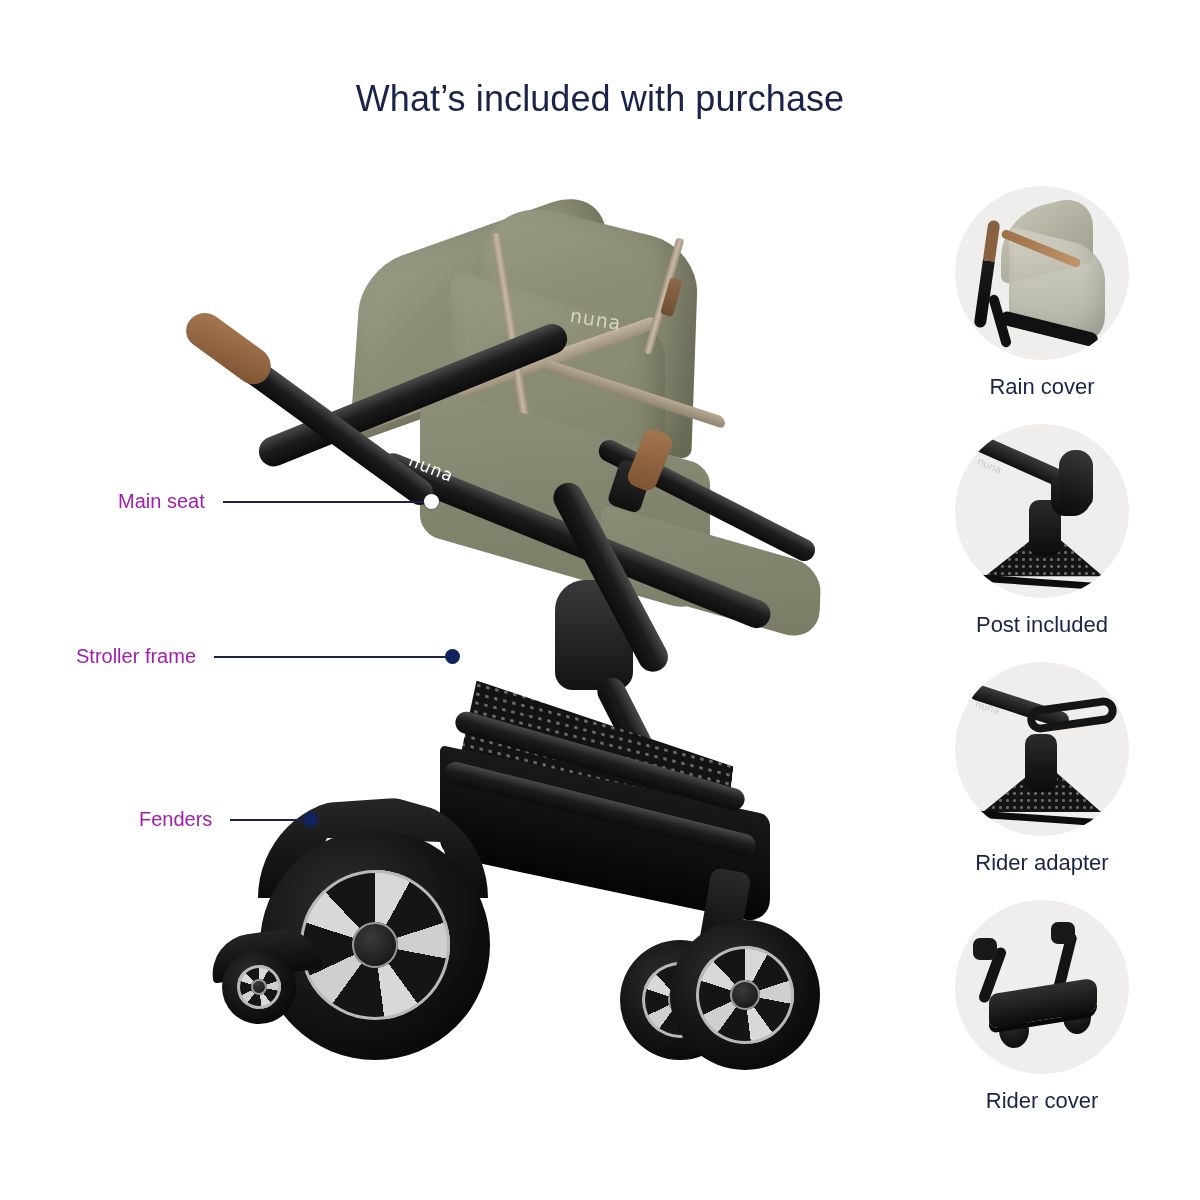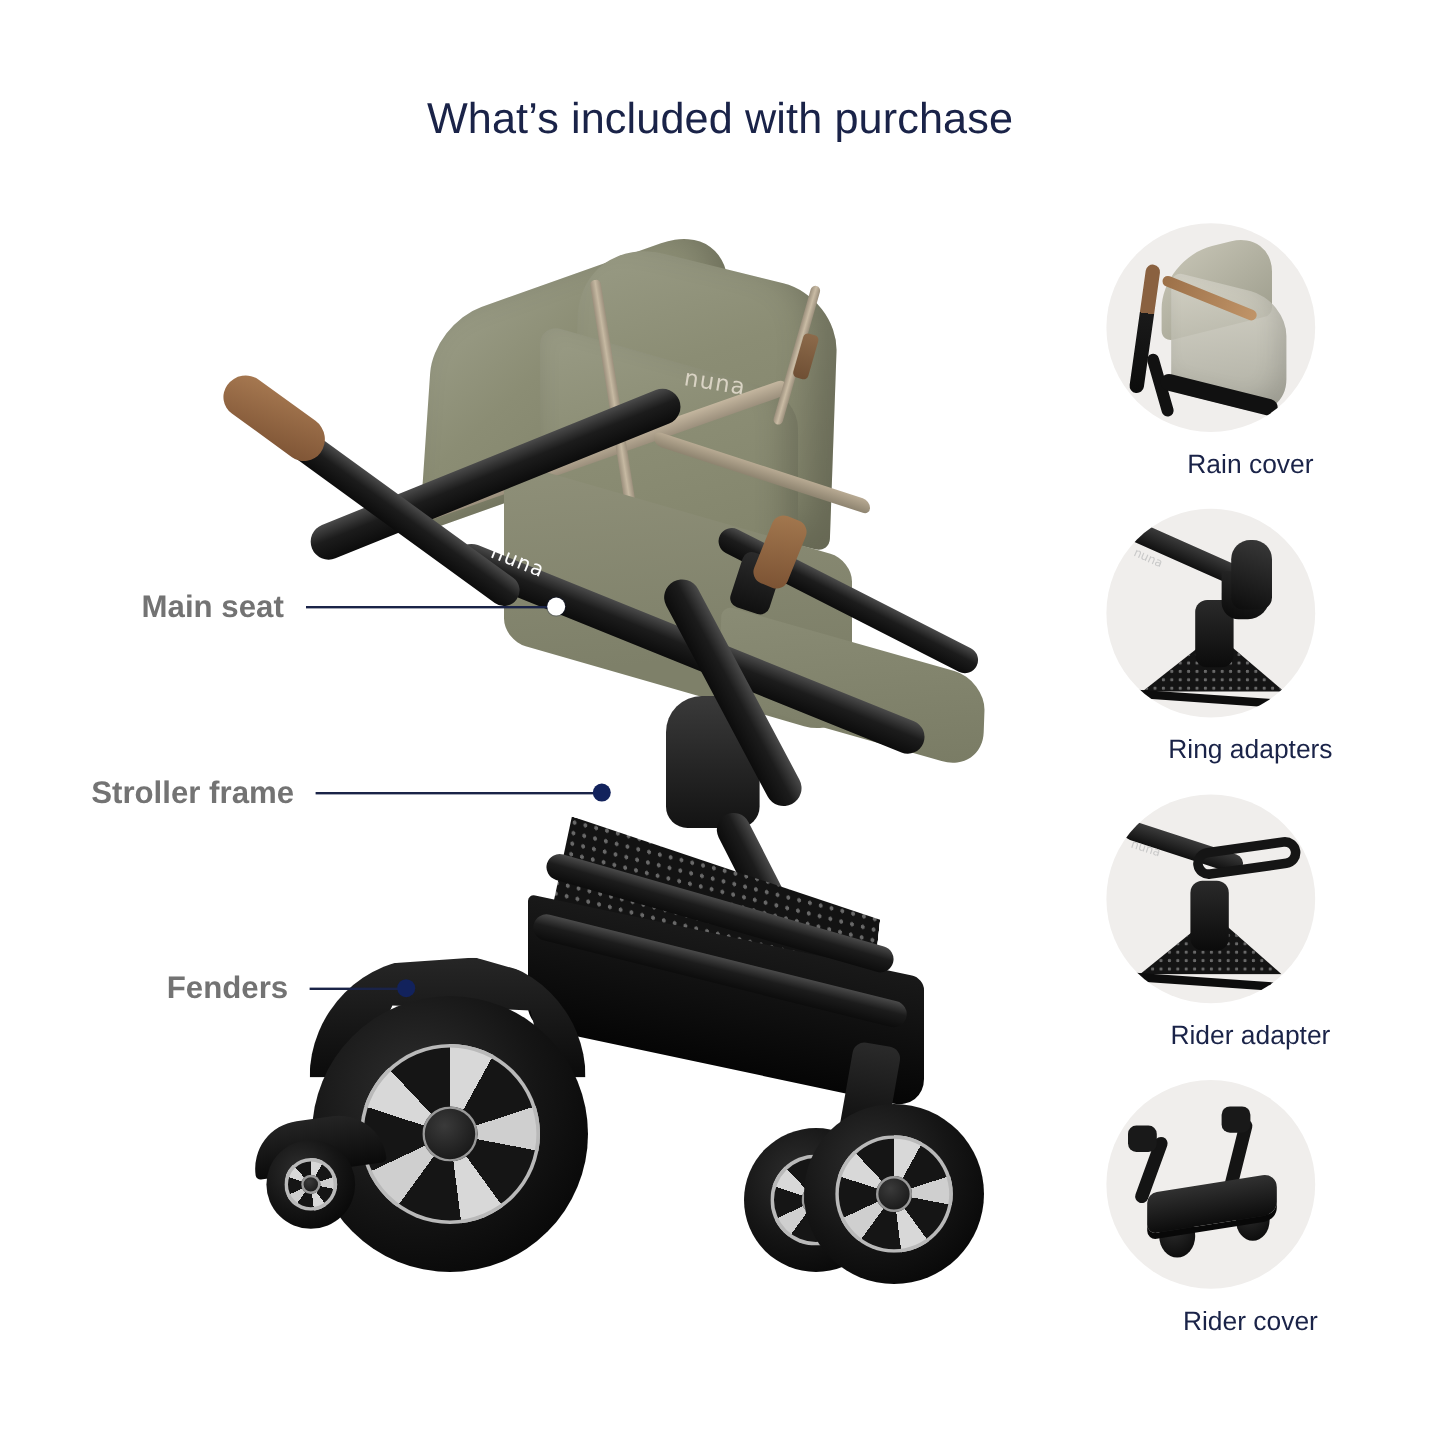--- a/index.html
+++ b/index.html
@@ -22,23 +22,23 @@
     text-align: center;
     font-size: 36px;
     font-weight: 400;
     letter-spacing: .1px;
     color: #1a2348;
   }
 
   
   .callout { position: absolute; display: flex; align-items: center; }
   .callout-text {
-    font-size: 26px;
-    font-weight: 700;
-    color: #737373;
+    font-size: 20px;
+    font-weight: 400;
+    color: #a21caf;
     white-space: nowrap;
   }
   .leader {
     height: 2px;
     background: #1a2348;
     margin-left: 18px;
   }
   .leader-dot {
     width: 15px; height: 15px;
     border-radius: 50%;
@@ -266,21 +266,21 @@
   }
 
   
   #accessories {
     position: absolute;
     top: 186px; right: 38px;
     width: 240px;
     display: flex; flex-direction: column;
     gap: 24px;
   }
-  .accessory { width: 240px; display: flex; flex-direction: column; }
+  .accessory { width: 240px; display: flex; flex-direction: column; align-items: center; }
   .thumb {
     position: relative;
     width: 174px; height: 174px;
     border-radius: 50%;
     background: #f0eeec;
     overflow: hidden;
   }
   .accessory-label {
     margin-top: 14px;
     font-size: 22px;
@@ -465,21 +465,21 @@
     <div class="accessory">
       <div class="thumb">
         <div class="ti" id="pa-fin"></div>
         <div class="ti" id="pa-edge"></div>
         <div class="ti" id="pa-stem"></div>
         <div class="ti" id="pa-arm"></div>
         <div class="ti" id="pa-cup2"></div>
         <div class="ti" id="pa-cup"></div>
         <div class="ti" id="pa-logo">nuna</div>
       </div>
-      <div class="accessory-label">Ring adapters</div>
+      <div class="accessory-label">Post included</div>
     </div>
 
     <div class="accessory">
       <div class="thumb">
         <div class="ti" id="ra-fin"></div>
         <div class="ti" id="ra-edge"></div>
         <div class="ti" id="ra-stem"></div>
         <div class="ti" id="ra-arm"></div>
         <div class="ti" id="ra-ring"></div>
         <div class="ti" id="ra-logo">nuna</div>

